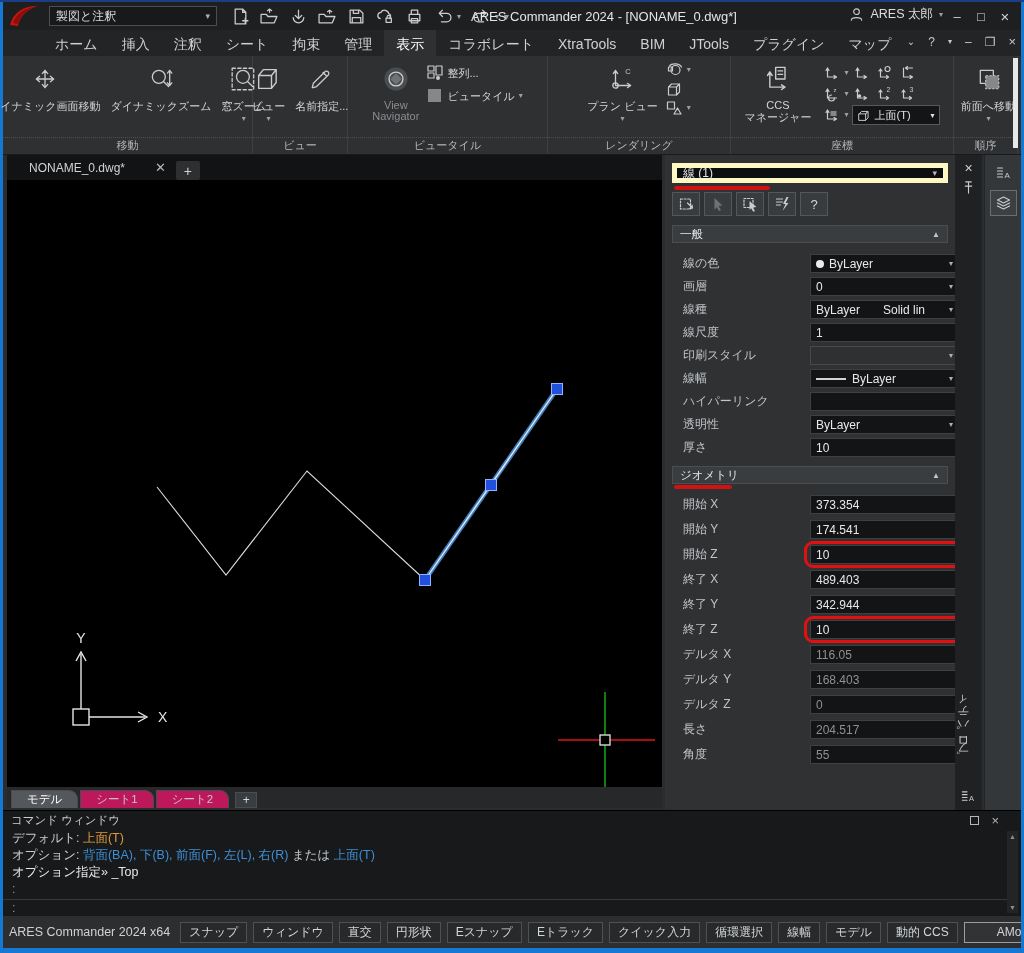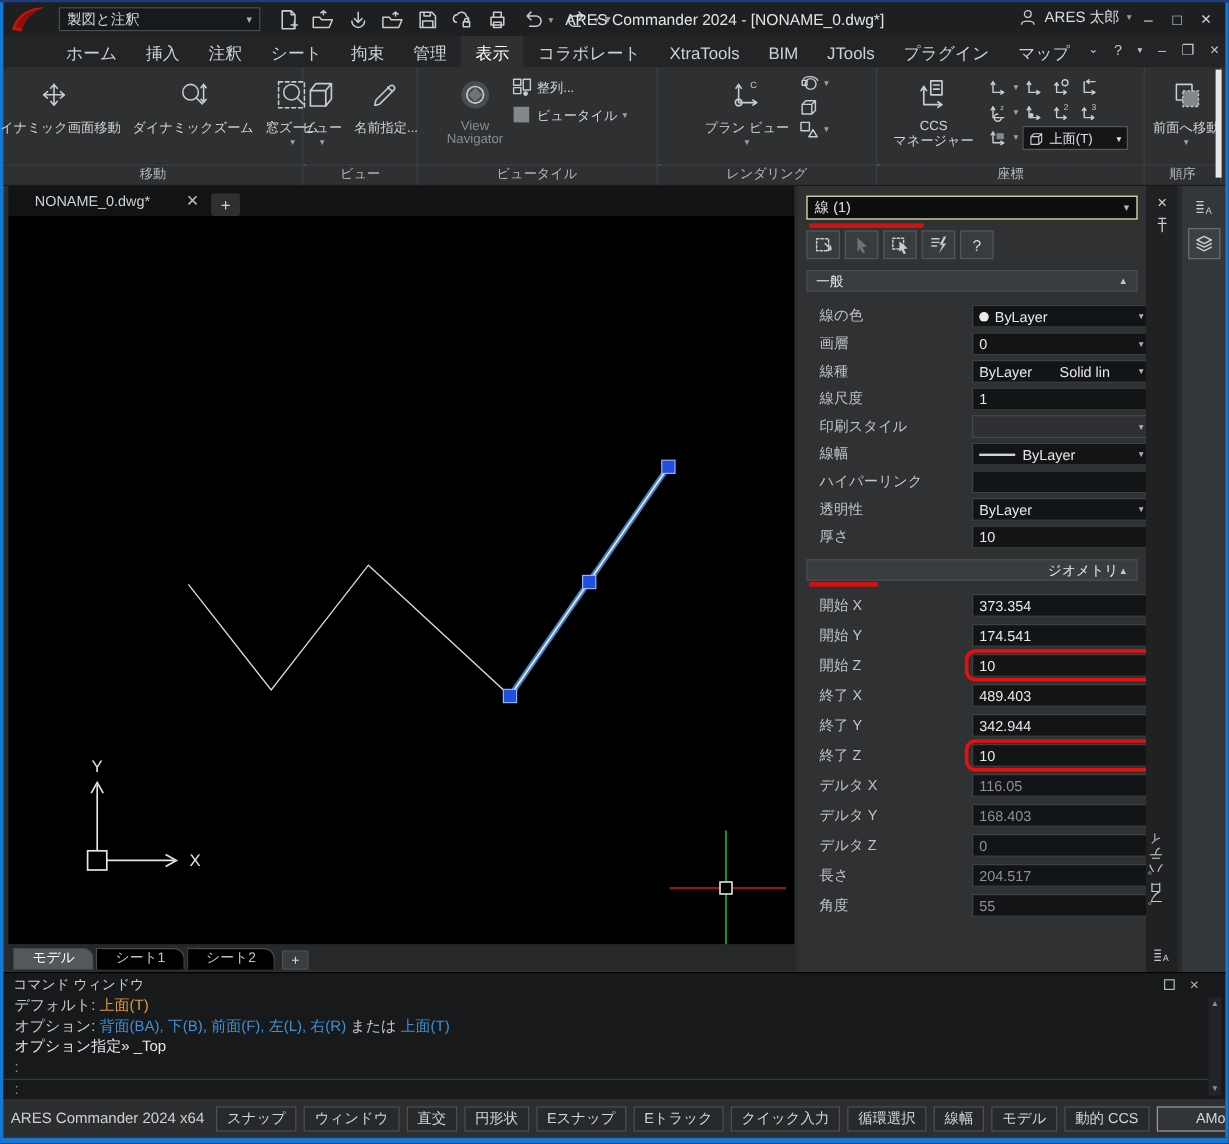--- a/index.html
+++ b/index.html
@@ -60,27 +60,27 @@
   #doctabbar{left:7px;top:155px;width:655px;height:25px;background:#121314;display:flex;align-items:flex-end;}
   .doctab{display:flex;align-items:center;gap:30px;padding:0 10px 0 22px;height:25px;color:#d0d3d5;font-size:12px;}
   .doctab .x{color:#b7babc;font-size:13px;}
   .newtab{width:24px;height:19px;background:#2d2f31;color:#d0d3d5;display:flex;align-items:center;justify-content:center;
     font-size:14px;border-radius:2px;}
   #canvas{left:7px;top:180px;width:655px;height:607px;background:#000;}
 
   
   #sheetbar{left:7px;top:787px;width:655px;height:21px;background:#26282a;display:flex;align-items:flex-end;gap:2px;padding-left:4px;}
   .sheettab{height:18px;padding:0 15px;font-size:11.5px;line-height:17px;border:1px solid #4a4d50;border-bottom:none;
-    border-top-right-radius:9px;background:#000000;color:#c3c6c8;}
+    border-top-right-radius:9px;background:#be185d;color:#c3c6c8;}
   .sheettab.active{background:#54575b;color:#ffffff;}
   .sheetadd{width:22px;height:16px;background:#3a3d40;color:#d6d9db;font-size:12px;line-height:15px;text-align:center;margin-left:4px;border:1px solid #4a4d50;}
 
   
   #props{left:665px;top:155px;width:290px;height:655px;background:#2f3133;}
-  #prop-selector{position:absolute;left:7px;top:8px;width:276px;height:20px;background:#0d0e10;border:1px solid #fef9c3;
+  #prop-selector{position:absolute;left:7px;top:8px;width:276px;height:20px;background:#0d0e10;border:5px solid #fef9c3;
     display:flex;align-items:center;padding:2px 6px;font-size:12px;color:#e2e4e6;}
   #prop-selector .dda{margin-left:auto;font-size:9px;color:#b5b8ba;}
   .red-underline{position:absolute;background:#d01212;height:4px;border-radius:2px;}
   #props-toolbar{position:absolute;left:7px;top:37px;display:flex;gap:4px;}
   .ptb{width:28px;height:24px;background:#393c3f;border:1px solid #53565a;display:flex;align-items:center;justify-content:center;
     color:#d6d9db;font-size:13px;}
   .psec{position:absolute;left:7px;width:276px;height:18px;background:#3a3d40;border:1px solid #4b4e51;
     display:flex;align-items:center;justify-content:space-between;padding:0 7px;font-size:11.5px;color:#e5e7e9;}
   .psec .tri{font-size:8px;color:#c2c5c7;}
   .prows{position:absolute;left:7px;width:276px;display:flex;flex-direction:column;}
@@ -617,21 +617,21 @@
         </div>
     </div>
     <div class="prow">
       <span class="plabel">厚さ</span>
       <div class="pval">
           <span>10</span>
         </div>
     </div>
   </div>
 
-  <div class="psec" style="top:311px;justify-content:flex-end;">
+  <div class="psec" style="top:311px;">
     <span>ジオメトリ</span>
     <span class="tri">▲</span>
   </div>
   <div class="red-underline" style="left:9px;top:330px;width:58px;"></div>
 
   <div class="prows" style="top:337px;">
     <div class="prow g">
       <span class="plabel">開始 X</span>
       <div class="pval">
           <span>373.354</span>

